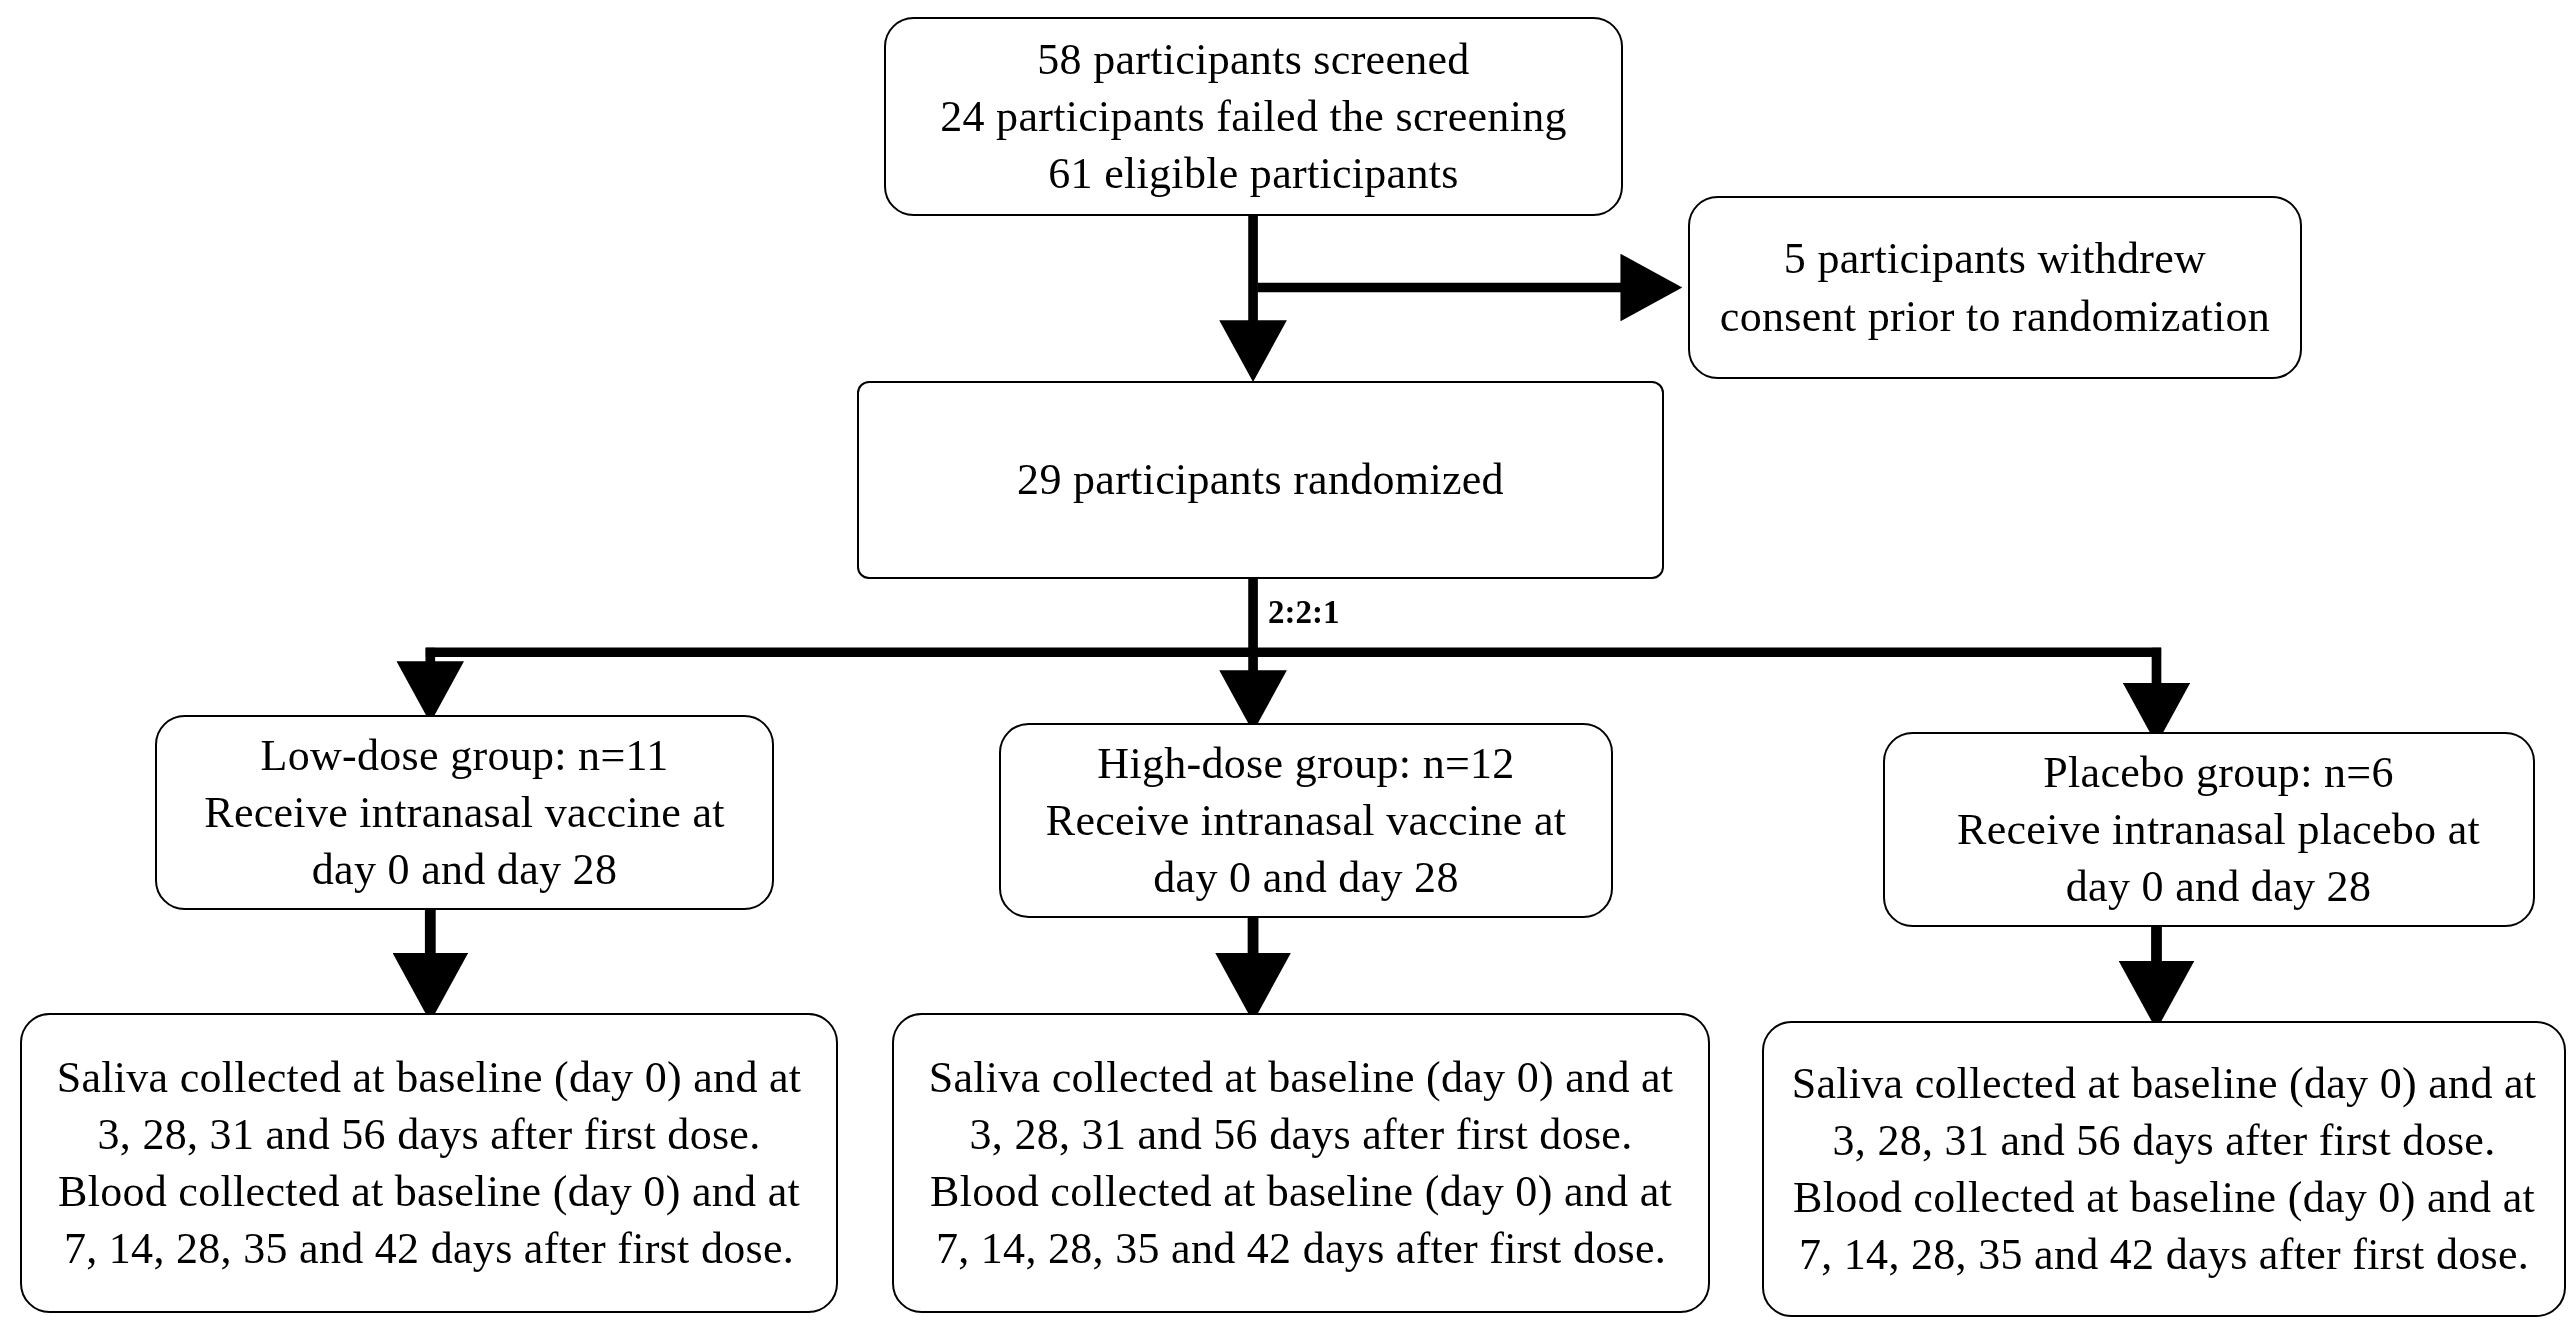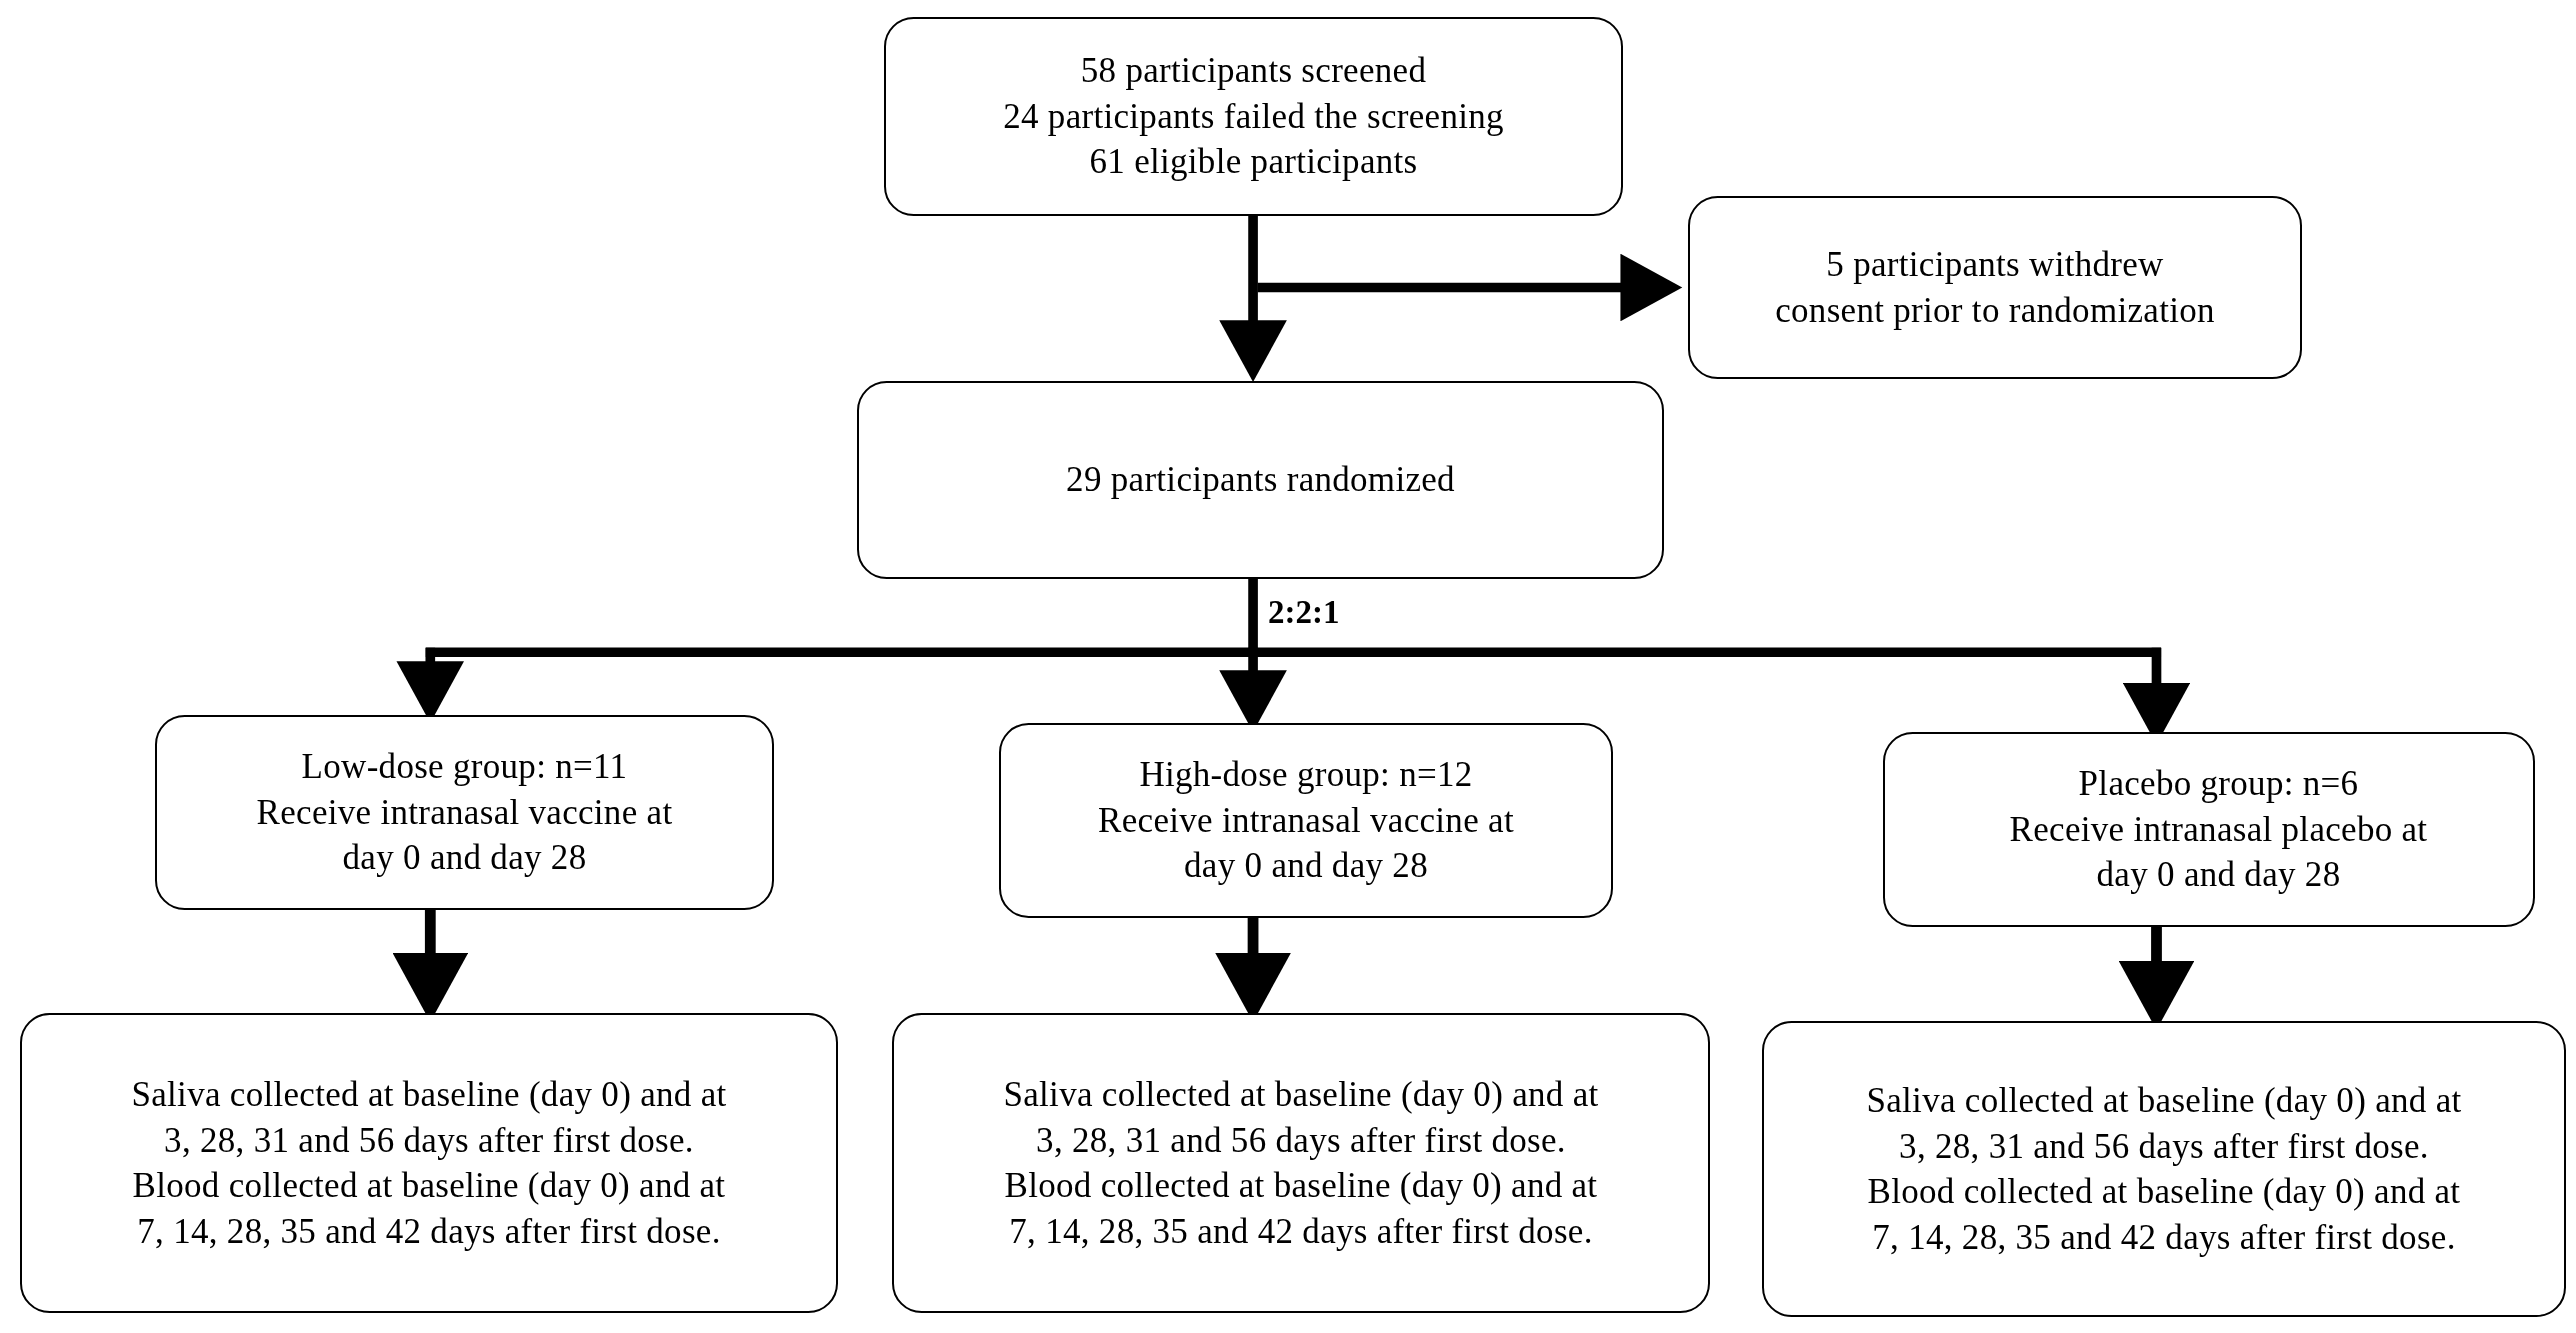--- a/index.html
+++ b/index.html
@@ -32,21 +32,21 @@
     align-items: center;
     justify-content: center;
     text-align: center;
     color: #000000;
     z-index: 2;
   }
   .node-line {
     display: block;
     white-space: nowrap;
     line-height: 1.30;
-    font-size: 35px;
+    font-size: 44px;
     letter-spacing: 0.3px;
   }
   .edge-label {
     position: absolute;
     color: #000000;
     font-size: 33px;
     line-height: 1;
     white-space: nowrap;
     z-index: 3;
   }
@@ -90,21 +90,21 @@
     <span class="node-line">58 participants screened</span>
     <span class="node-line">24 participants failed the screening</span>
     <span class="node-line">61 eligible participants</span>
   </div>
 
   <div class="node-box" style="left:1688px; top:196px; width:614px; height:183px;">
     <span class="node-line">5 participants withdrew</span>
     <span class="node-line">consent prior to randomization</span>
   </div>
 
-  <div class="node-box" style="left:857px; top:381px; width:807px; height:198px;">
+  <div class="node-box" style="left:857px; top:381px; width:807px; height:198px;border-radius:12px;">
     <span class="node-line">29 participants randomized</span>
   </div>
 
   <div class="node-box" style="left:155px; top:715px; width:619px; height:195px;">
     <span class="node-line">Low-dose group: n=11</span>
     <span class="node-line">Receive intranasal vaccine at</span>
     <span class="node-line">day 0 and day 28</span>
   </div>
 
   <div class="node-box" style="left:999px; top:723px; width:614px; height:195px;">

